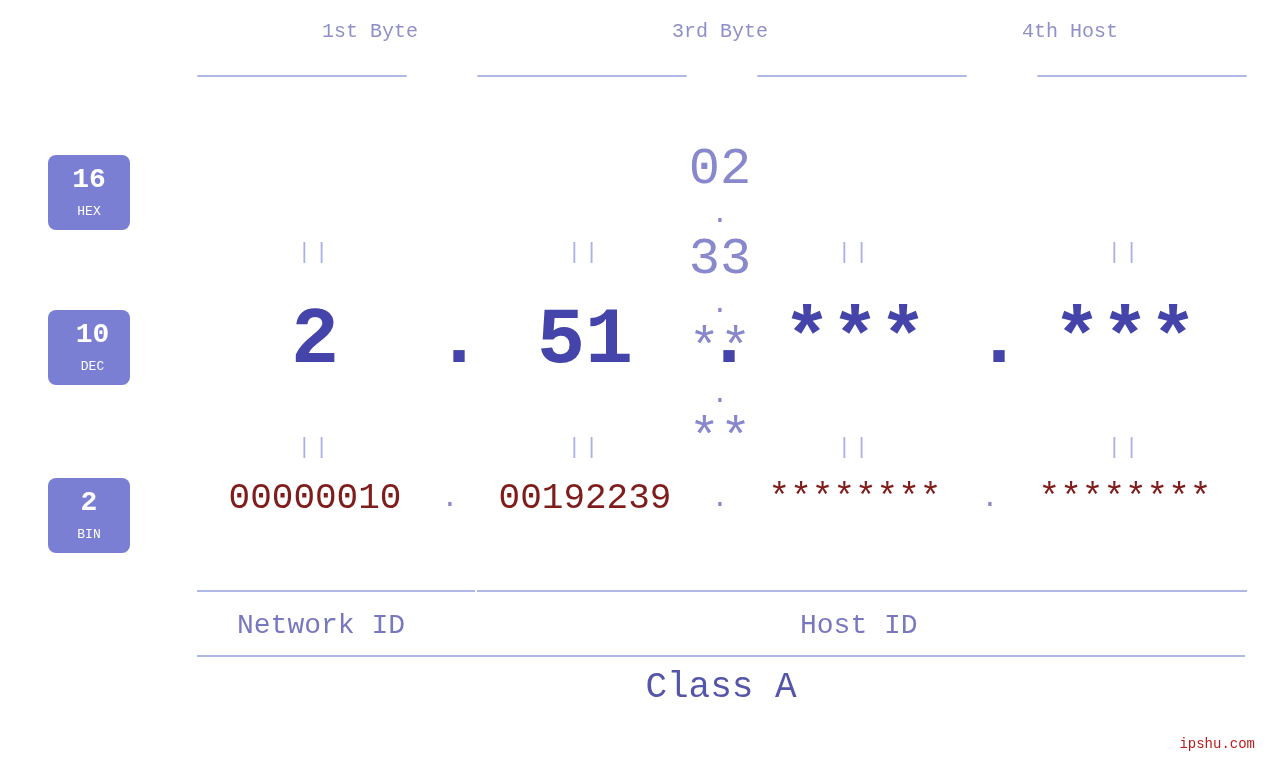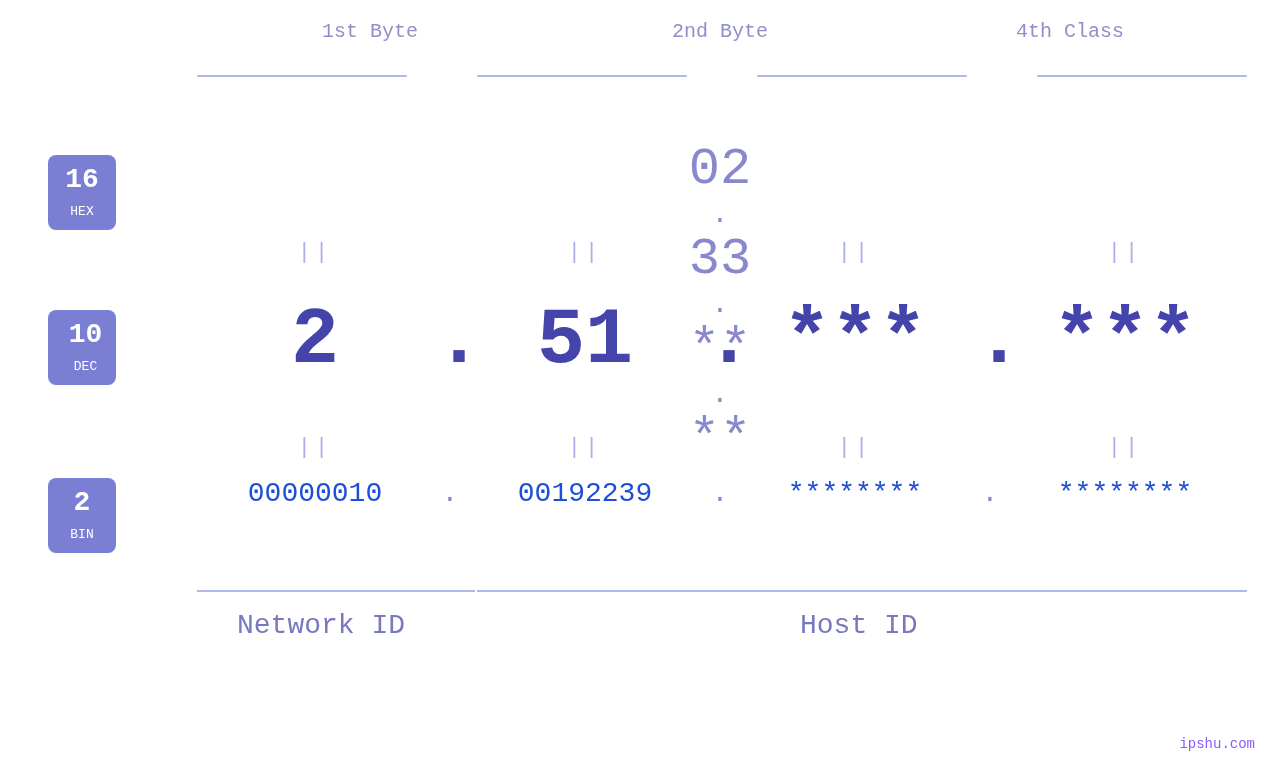--- a/index.html
+++ b/index.html
@@ -17,21 +17,21 @@
       width: 1285px;
       height: 767px;
       position: relative;
       background: #fff;
     }
 
     
     .badge {
       position: absolute;
       left: 48px;
-      width: 68px;
+      width: 82px;
       height: 75px;
       background-color: #7b7fd4;
       border-radius: 8px;
       display: flex;
       flex-direction: column;
       align-items: center;
       justify-content: center;
       color: #fff;
     }
     .badge-num {
@@ -143,22 +143,22 @@
       text-align: center;
       font-size: 80px;
       color: #4444aa;
       font-family: 'Courier New', Courier, monospace;
       font-weight: bold;
       flex-shrink: 0;
     }
 
     
     .bin-val {
-      font-size: 28px;
-      color: #1d4ed8;
+      font-size: 36px;
+      color: #7f1d1d;
       font-family: 'Courier New', Courier, monospace;
     }
 
     
     .dbl-bar {
       position: absolute;
       left: 195px;
       right: 40px;
       display: flex;
     }
@@ -220,21 +220,21 @@
       font-size: 36px;
       font-family: 'Courier New', Courier, monospace;
       margin-top: 10px;
     }
 
     
     .watermark {
       position: absolute;
       bottom: 15px;
       right: 30px;
-      color: #8b5cf6;
+      color: #b91c1c;
       font-size: 14px;
       font-family: 'Courier New', Courier, monospace;
     }
   </style>
 </head>
 <body>
 
 <div class="main-container">
 
   <div class="badge badge-hex">
@@ -247,22 +247,22 @@
     <span class="badge-label">DEC</span>
   </div>
 
   <div class="badge badge-bin">
     <span class="badge-num">2</span>
     <span class="badge-label">BIN</span>
   </div>
 
   <div class="col-headers">
     <div class="col-header">1st Byte</div>
-    <div class="col-header">2nd Byte</div>
-    <div class="col-header">4th Class</div>
+    <div class="col-header">3rd Byte</div>
+    <div class="col-header">4th Host</div>
   </div>
 
   <div class="bracket-line bracket-b1"></div>
   <div class="bracket-line bracket-b2"></div>
   <div class="bracket-line bracket-b3"></div>
   <div class="bracket-line bracket-b4"></div>
 
   <div class="row-hex">
     <div class="cell">
       <span class="hex-val">02</span>
@@ -336,16 +336,20 @@
       <span class="bin-val">********</span>
     </div>
   </div>
 
   <div class="bottom-bracket bb-network"></div>
   <div class="bottom-bracket bb-host"></div>
 
   <div class="section-label label-network">Network ID</div>
   <div class="section-label label-host">Host ID</div>
 
+  <div class="class-a-container">
+    <div class="class-a-line"></div>
+    <div class="class-a-label">Class A</div>
+  </div>
 
   <div class="watermark">ipshu.com</div>
 
 </div>
 
 </body></html>

